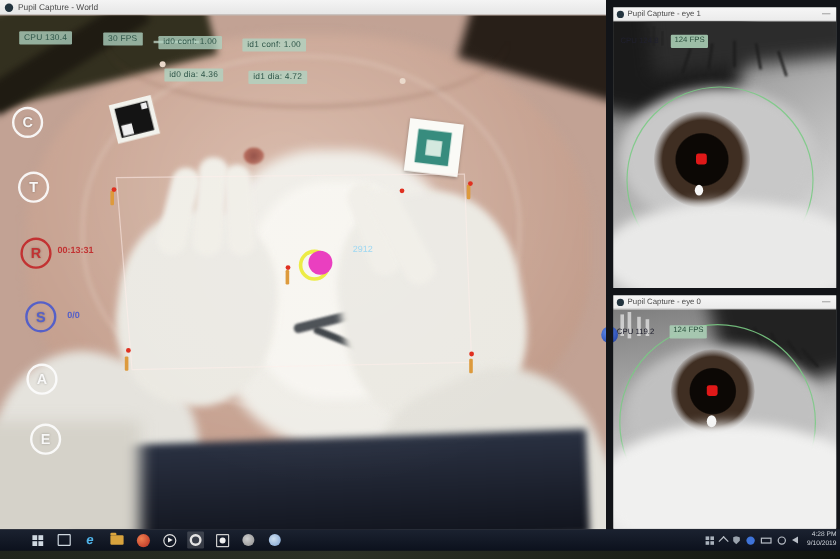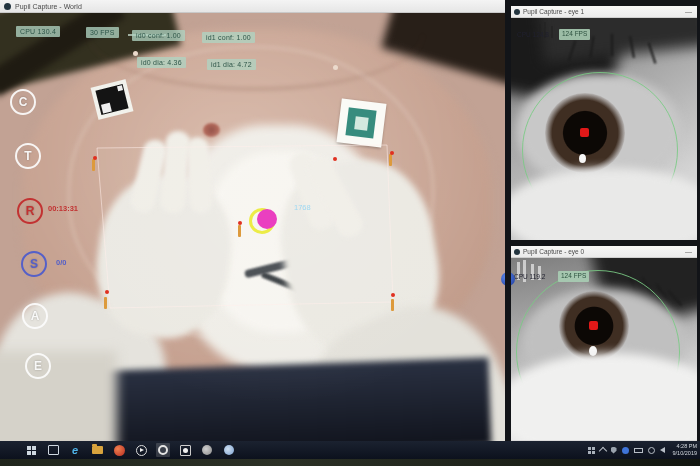--- a/index.html
+++ b/index.html
@@ -232,21 +232,21 @@
       <div class="hkbtn" style="left:15px;top:130px;">T</div>
       <div class="hkbtn hk-r" style="left:17px;top:185px;">R</div>
       <div class="hkval rv" style="left:48px;top:191px;">00:13:31</div>
       <div class="hkbtn hk-s" style="left:21px;top:238px;">S</div>
       <div class="hkval sv" style="left:56px;top:245px;">0/0</div>
       <div class="hkbtn" style="left:22px;top:290px;">A</div>
       <div class="hkbtn" style="left:25px;top:340px;">E</div>
 
       <div class="gaze-ring"></div>
       <div class="gaze-dot"></div>
-      <div class="gaze-label">1768</div>
+      <div class="gaze-label">2912</div>
     </div>
   </div>
 
   <div class="eye-win" style="left:511px;top:6px;height:234px;">
     <div class="e-title">
       <span class="tb-ico"></span>
       <span class="tb-title">Pupil Capture - eye 1</span>
       <span class="tb-min">—</span>
     </div>
     <div class="e-content e1-content">

